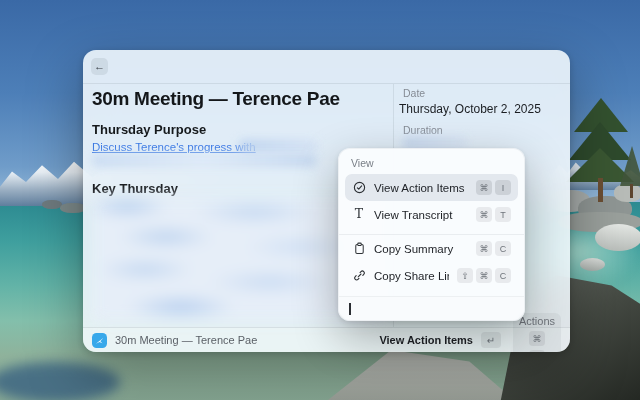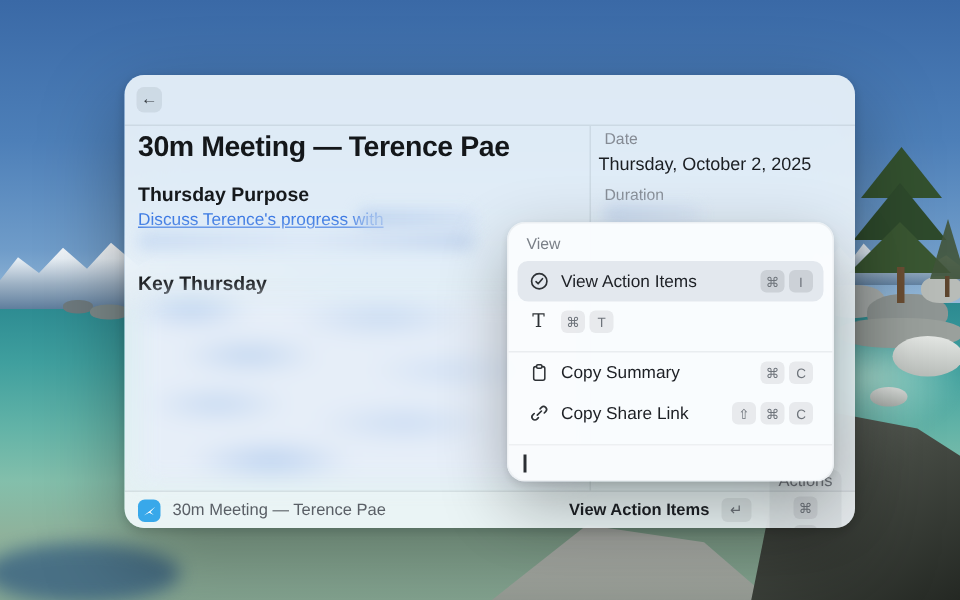--- a/index.html
+++ b/index.html
@@ -101,21 +101,21 @@
   .sb-primary { font-size:11px; font-weight:bold; color:#1e2126; white-space:nowrap; }
   .key { display:inline-flex; align-items:center; justify-content:center;
     min-width:16px; height:15px; padding:0 3px; border-radius:4px;
     background:rgba(20,30,40,0.08); font-size:9px; color:var(--key-badge-text,#6e747b); }
   .sb-return { width:20px; height:16px; font-size:10px; }
   .sb-group { display:flex; align-items:center; gap:4px; background:rgba(20,30,40,0.05);
     border-radius:6px; padding:2px 4px; margin-left:4px;flex-direction:column; }
   .sb-actions { font-size:11px; color:#6f747b; padding:0 2px; }
 
   
-  .palette { left:338px; top:148px; width:218px; height:173px; border-radius:12px;
+  .palette { left:338px; top:148px; width:187px; height:173px; border-radius:12px;
     background:rgba(250,252,254,0.97); z-index:30;
     box-shadow:0 16px 45px rgba(0,0,0,0.30), 0 2px 6px rgba(0,0,0,0.12);
     border:1px solid rgba(30,45,60,0.06); overflow:hidden; }
   .p-section { font-size:10.5px; color:#7a8088; padding:8px 12px 5px; }
   .p-row { display:flex; align-items:center; gap:8px; height:27px; margin:0 6px;
     padding:0 7px; border-radius:7px; cursor:default; }
   .p-row.selected { background:var(--palette-selection,#e3e8ee); }
   .p-icon { width:14px; height:14px; display:flex; align-items:center; justify-content:center;
     flex:0 0 auto; color:#2e3236; }
   .t-glyph { font-family:"DejaVu Serif", serif; font-size:12.5px; line-height:1; color:#2e3236; }
@@ -215,20 +215,21 @@
       <span class="p-keys">
         <span class="key">⌘</span>
         <span class="key">I</span>
       </span>
     </div>
 
     <div class="p-row">
       <span class="p-icon">
         <span class="t-glyph">T</span>
       </span>
+      <span class="p-label">View Transcript</span>
       <span class="p-keys">
         <span class="key">⌘</span>
         <span class="key">T</span>
       </span>
     </div>
 
     <div class="p-divider"></div>
 
 
     <div class="p-row">

